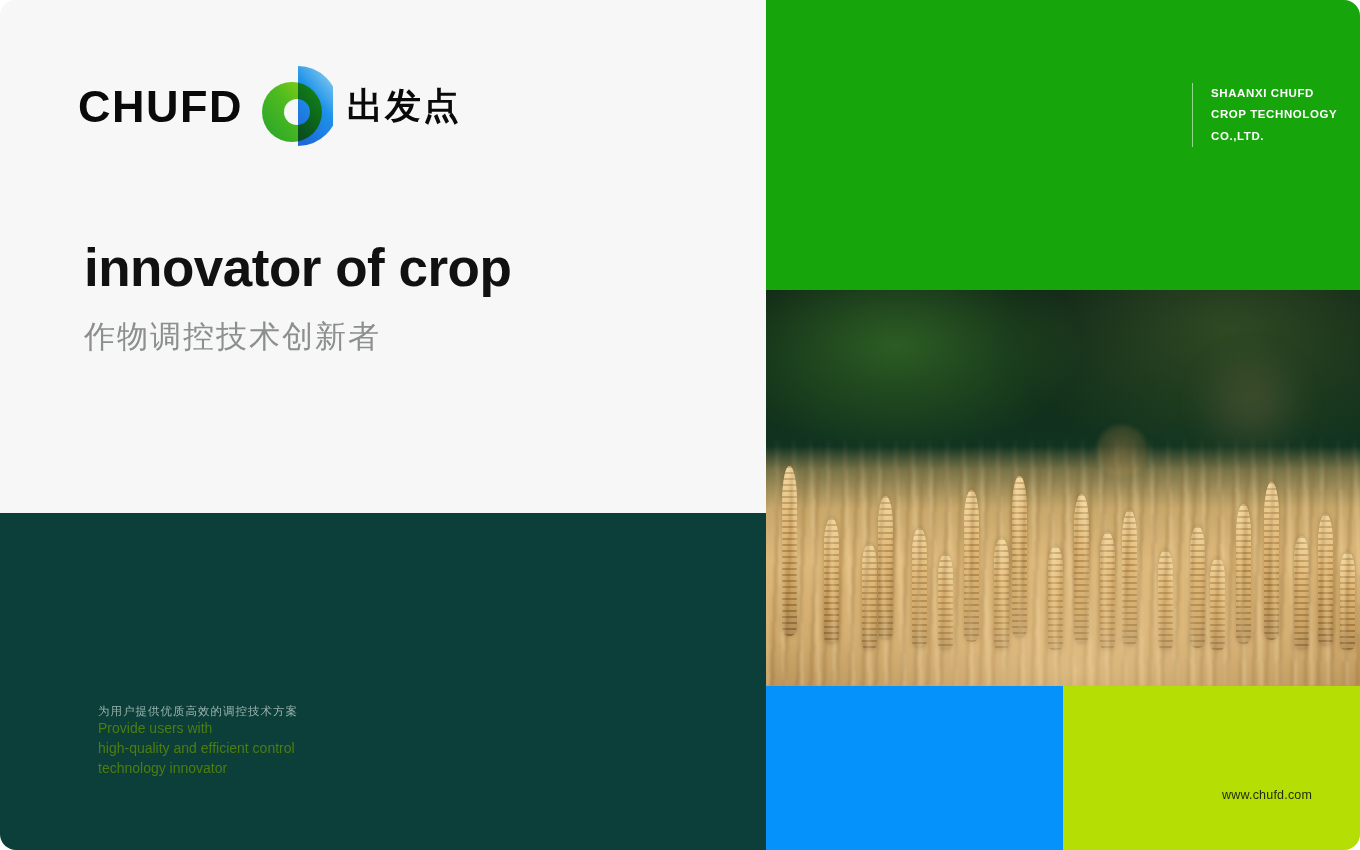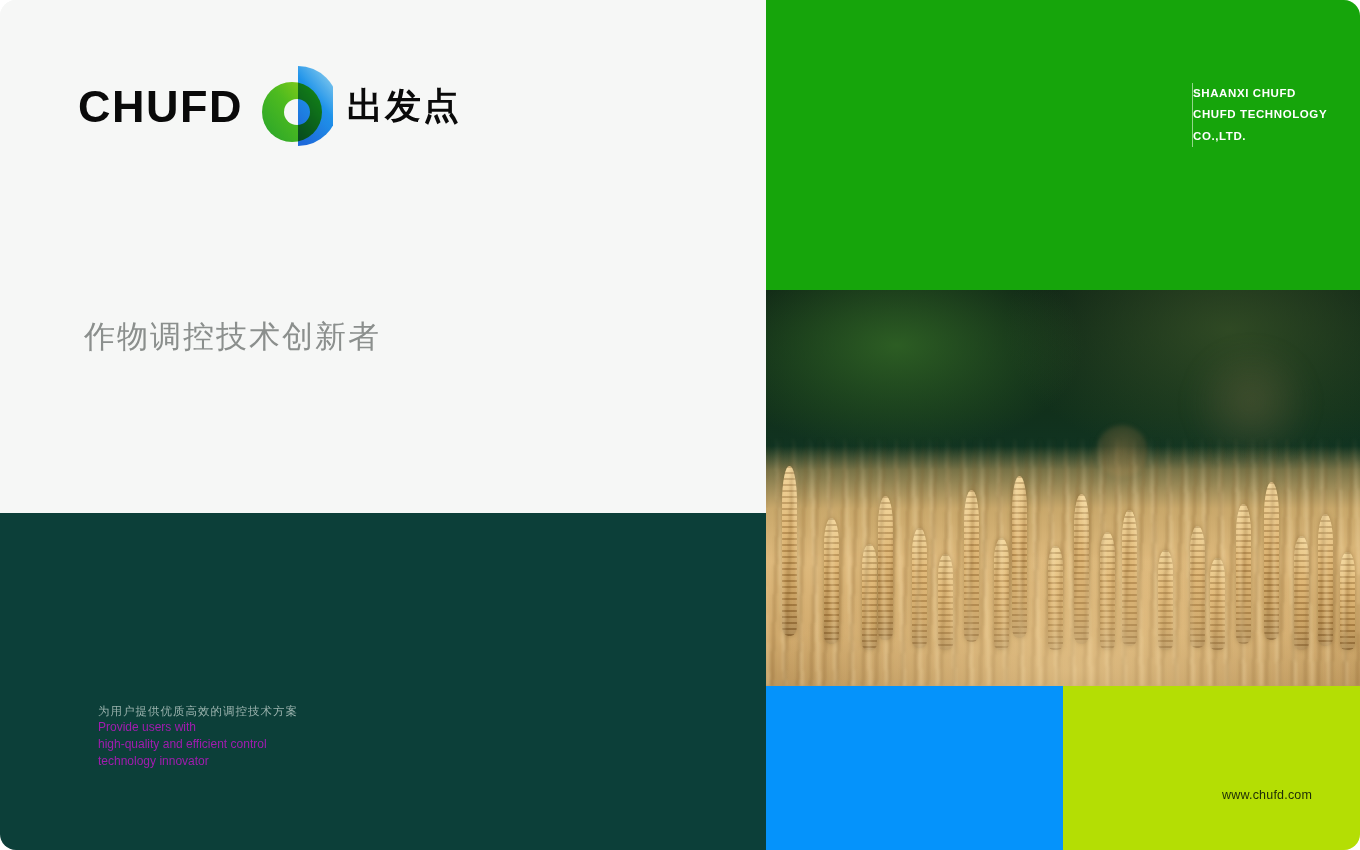--- a/index.html
+++ b/index.html
@@ -102,39 +102,40 @@
     left: 98px;
     top: 703px;
   }
   .footer-cn {
     font-size: 11.5px;
     color: #9bb3ae;
     letter-spacing: 1px;
     line-height: 1.4;
   }
   .footer-en {
-    font-size: 12px;
-    color: #a21caf;
+    font-size: 14px;
+    color: #4d7c0f;
     line-height: 1.42;
   }
 
   
   .green-block {
     position: absolute;
     left: 766px;
     top: 0;
     width: 594px;
     height: 290px;
     background: #16a50b;
   }
 
   .company-name {
     position: absolute;
     left: 1192px;
     top: 83px;
+    padding-left: 18px;
     border-left: 1.5px solid #93d68c;
     color: #ffffff;
     font-size: 11.5px;
     font-weight: 700;
     letter-spacing: 0.6px;
     line-height: 1.85;
   }
   .company-name div { white-space: nowrap; }
 
   
@@ -302,39 +303,39 @@
         </g>
 
         <path d="M39 6 A40 40 0 0 1 39 86 Z" fill="url(#gBlue)" style="mix-blend-mode:multiply" opacity="0.92"></path>
       </svg>
     </span>
     <span class="logo-cn">出发点</span>
   </div>
 
   <div class="headline">
     <h1>
-      <br>
+      <span>innovator of crop</span><br>
     </h1>
     <div class="sub">作物调控技术创新者</div>
   </div>
 
   <div class="footer-block">
     <div class="footer-cn">为用户提供优质高效的调控技术方案</div>
     <div class="footer-en">
       <div>Provide users with</div>
       <div>high-quality and efficient control</div>
       <div>technology innovator</div>
     </div>
   </div>
 
   <div class="green-block"></div>
 
   <div class="company-name">
     <div>SHAANXI CHUFD</div>
-    <div>CHUFD TECHNOLOGY</div>
+    <div>CROP TECHNOLOGY</div>
     <div>CO.,LTD.</div>
   </div>
 
   <div class="photo">
     <div class="photo-bg"></div>
     <div class="photo-bokeh2"></div>
     <div class="photo-bokeh"></div>
     <div class="photo-field"></div>
     <div class="photo-ears">
       <span class="ear" style="left:16px;  height:170px; bottom:14px;"></span>

